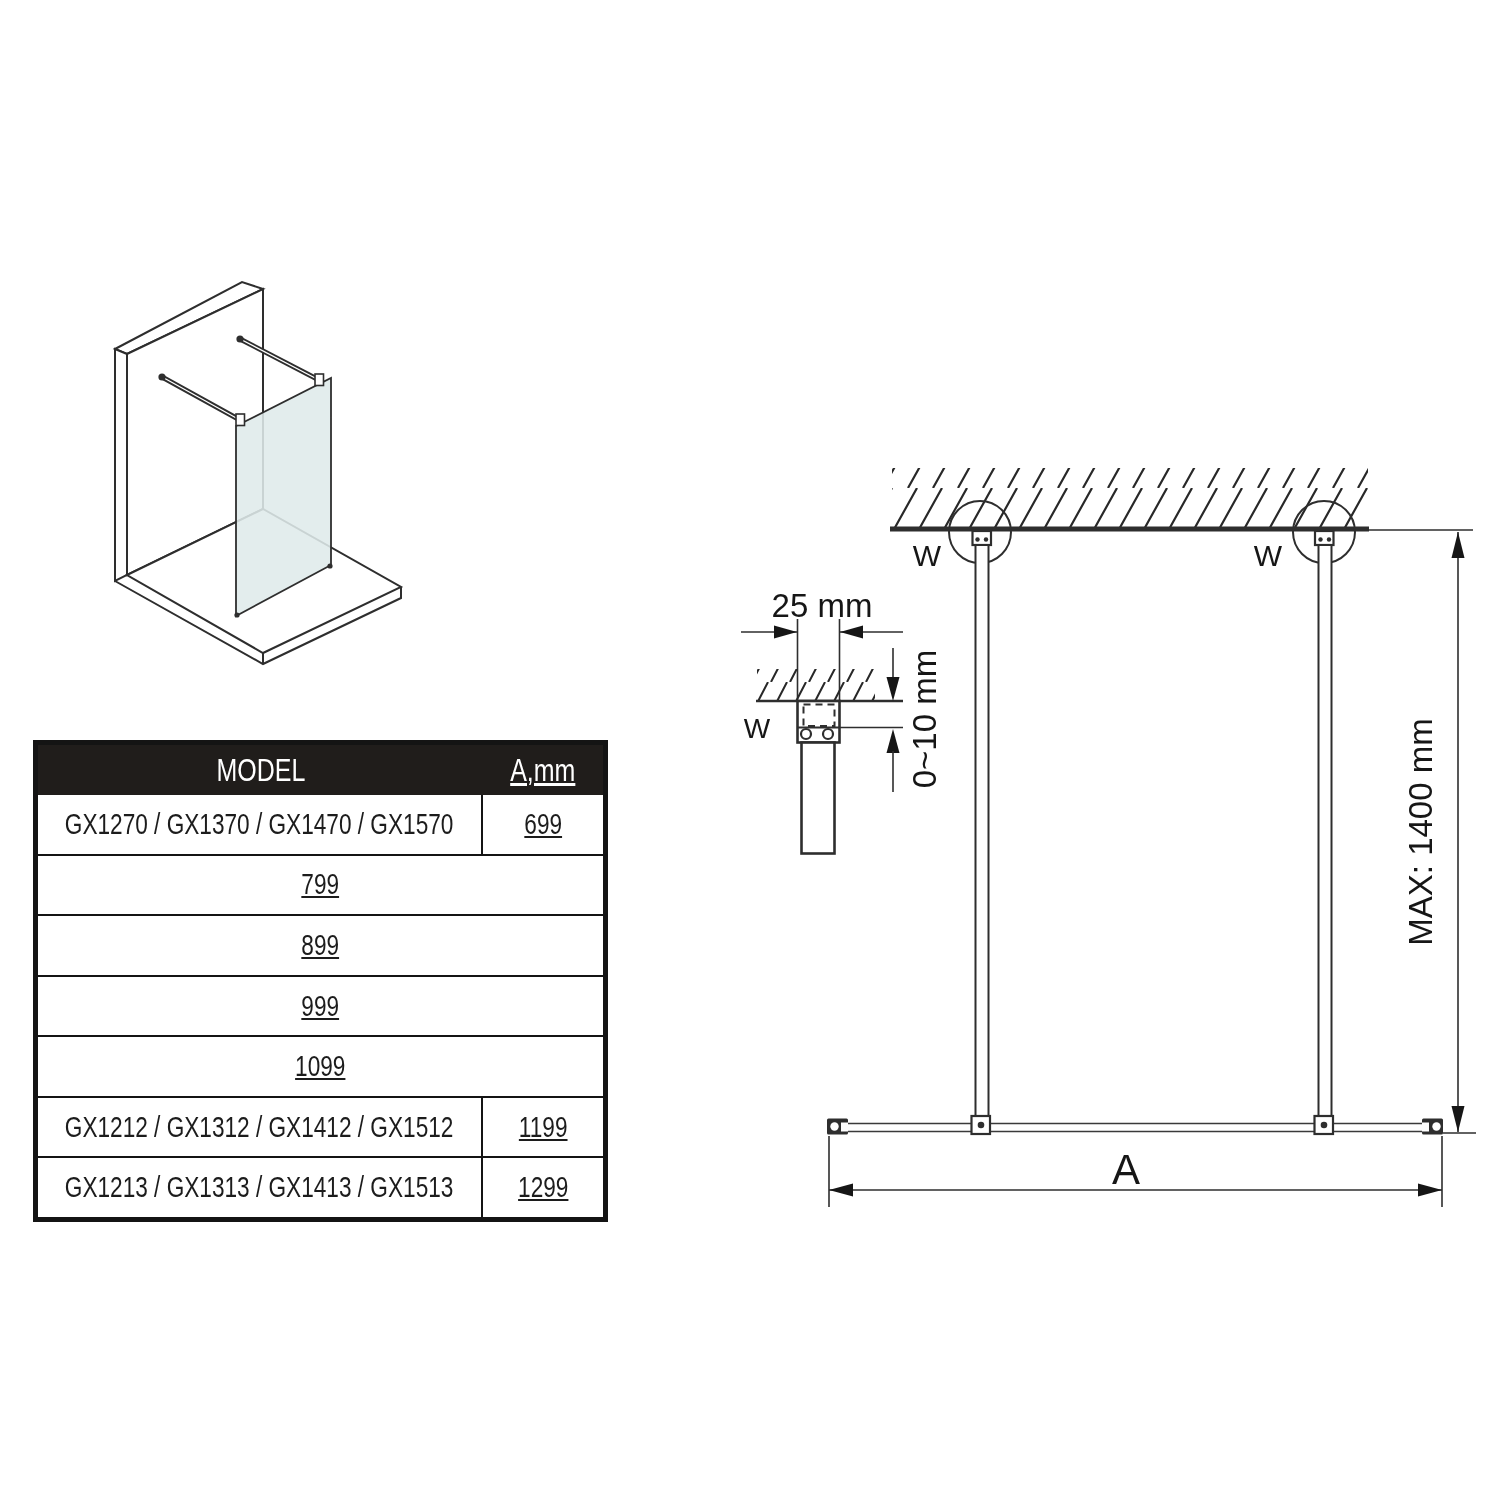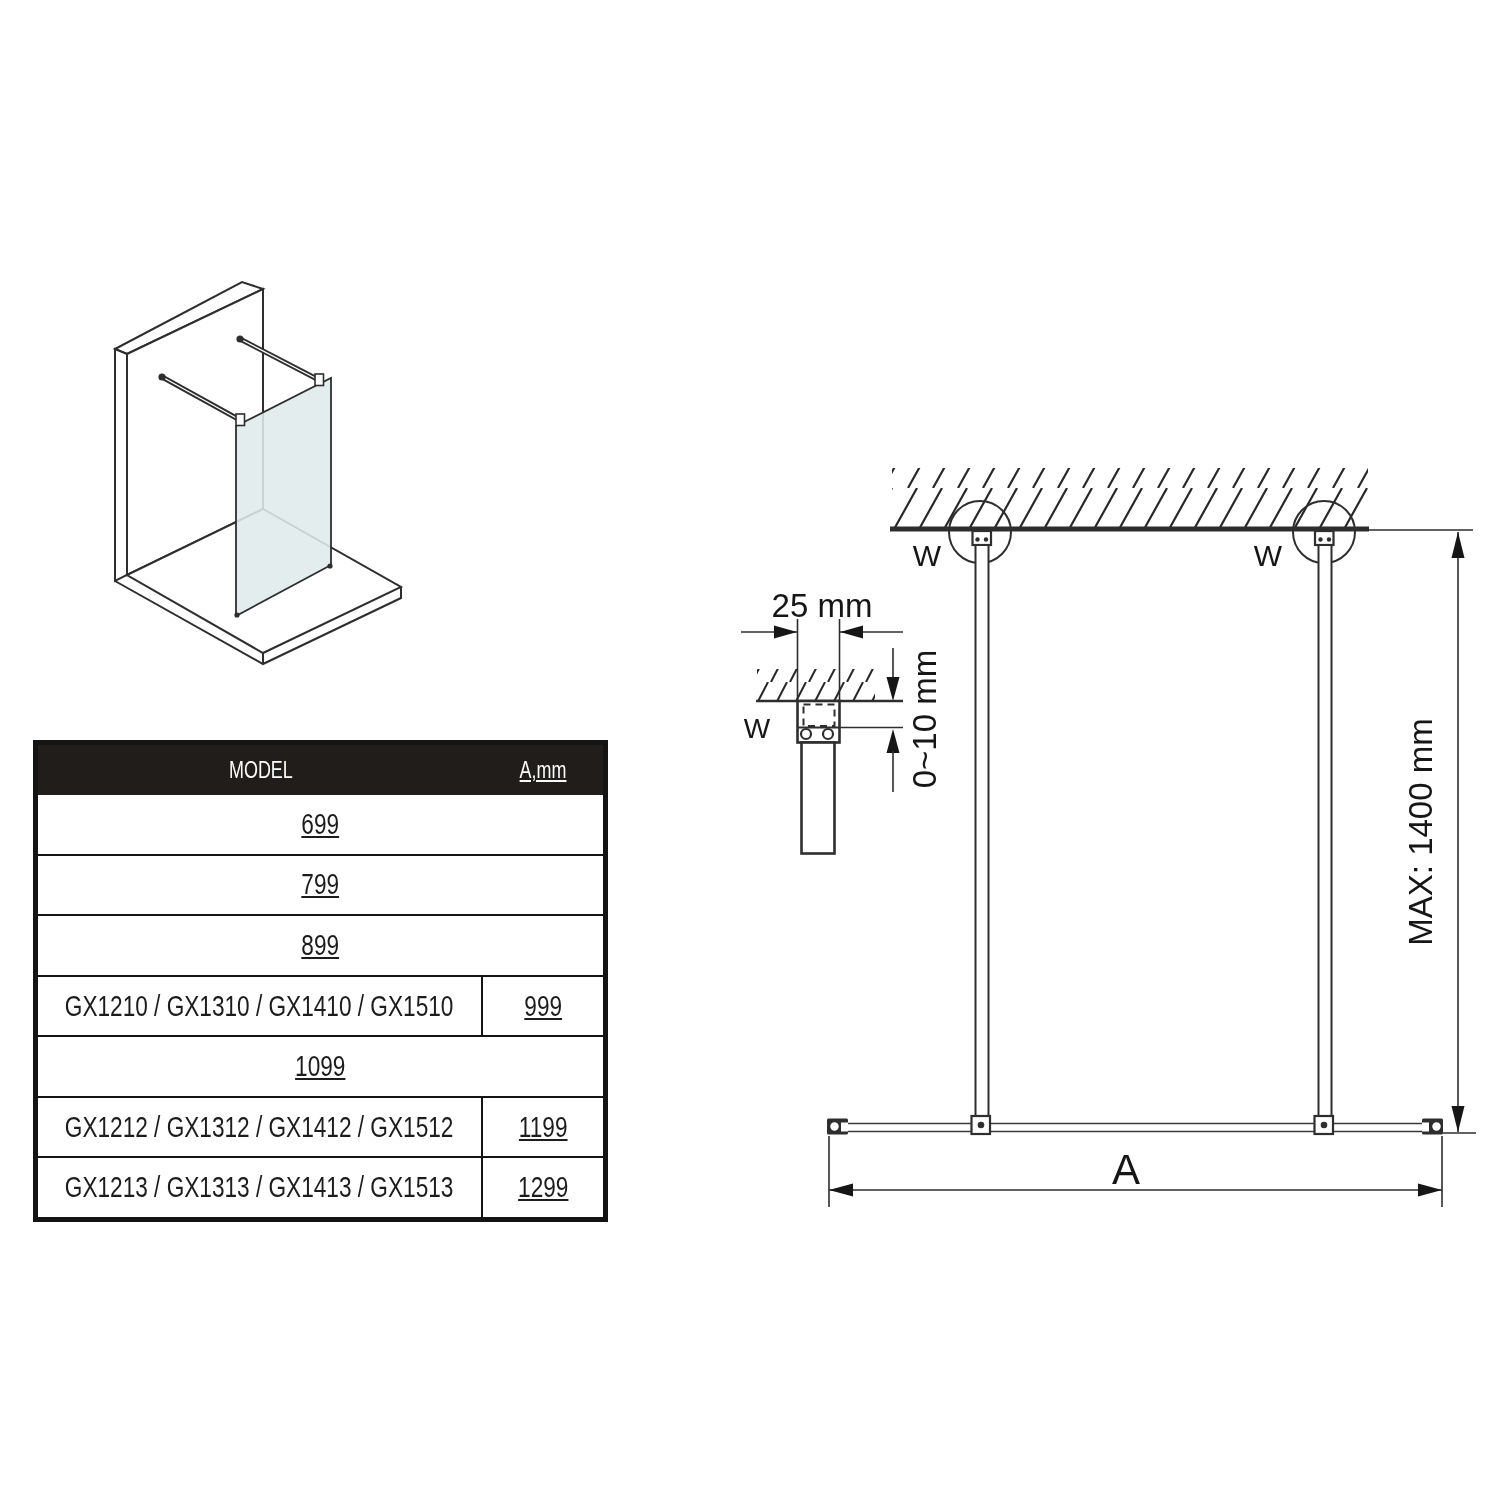--- a/index.html
+++ b/index.html
@@ -17,21 +17,21 @@
   .glass3d{fill:var(--glass-fill,#dfebea);fill-opacity:.88;stroke:var(--line,#2e2e2e);stroke-width:1.8;}
   .glassline{stroke:#3a3a3a;stroke-width:1.7;fill:none;}
   .dims{fill:#161616;}
   text{font-family:"Liberation Sans",sans-serif;fill:#161616;}
 
   
   .model-table{position:absolute;left:33px;top:740px;width:575px;height:482px;
     border:5px solid var(--table-border,#141414);background:#fff;box-sizing:border-box;
     display:flex;flex-direction:column;}
   .t-header{flex:none;height:50px;background:var(--table-header-bg,#201d1b);color:#fff;
-    display:flex;align-items:center;font-size:23px;}
+    display:flex;align-items:center;font-size:32px;}
   .t-body{flex:1;display:flex;flex-direction:column;}
   .t-row{flex:1;display:flex;align-items:stretch;border-bottom:2px solid var(--table-border,#141414);
     color:#1c1c1c;font-size:29px;}
   .t-row:last-child{border-bottom:none;}
   .cell-model{width:445px;display:flex;align-items:center;justify-content:center;box-sizing:border-box;}
   .t-row .cell-model{border-right:2px solid var(--table-border,#141414);}
   .cell-a{flex:1;display:flex;align-items:center;justify-content:center;text-decoration:underline;}
   .t-header .cell-model{border-right:none;}
   .cond{display:inline-block;transform:scaleX(0.78);white-space:nowrap;}
 </style>
@@ -188,38 +188,38 @@
     <div class="t-header">
       <div class="cell-model">
         <span class="cond">MODEL</span>
       </div>
       <div class="cell-a">
         <span class="cond">A,mm</span>
       </div>
     </div>
     <div class="t-body">
       <div class="t-row">
+        <div class="cell-model">
+            <span class="cond">GX1270 / GX1370 / GX1470 / GX1570</span>
+          </div>
         <div class="cell-a">
             <span class="cond">699</span>
           </div>
       </div>
       <div class="t-row">
         <div class="cell-a">
             <span class="cond">799</span>
           </div>
       </div>
       <div class="t-row">
         <div class="cell-a">
             <span class="cond">899</span>
           </div>
       </div>
       <div class="t-row">
-        <div class="cell-model">
-            <span class="cond">GX1210 / GX1310 / GX1410 / GX1510</span>
-          </div>
         <div class="cell-a">
             <span class="cond">999</span>
           </div>
       </div>
       <div class="t-row">
         <div class="cell-a">
             <span class="cond">1099</span>
           </div>
       </div>
       <div class="t-row">

